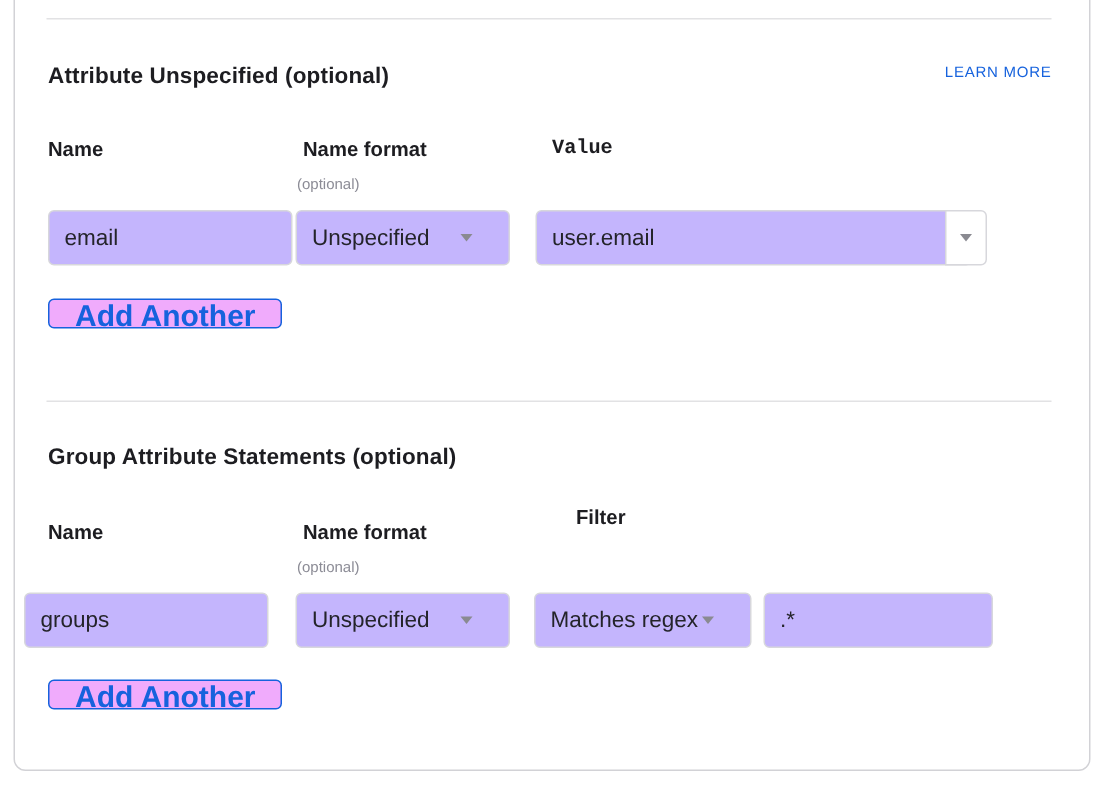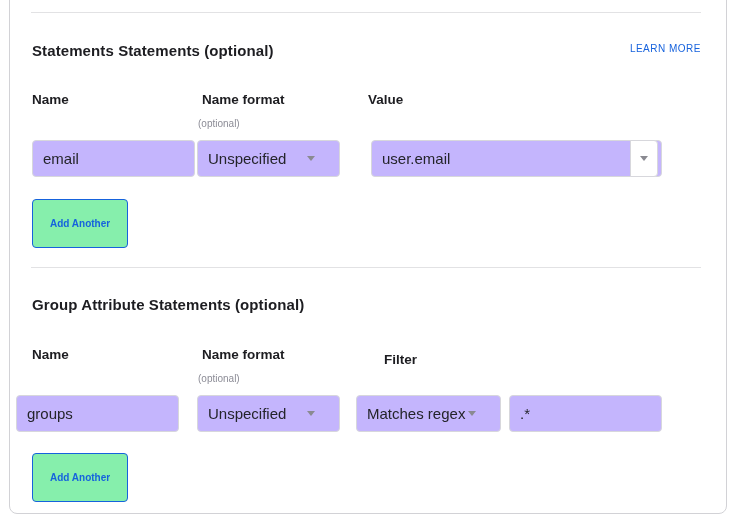--- a/index.html
+++ b/index.html
@@ -45,64 +45,64 @@
     width:0;height:0;display:inline-block;
     border-left:4px solid transparent;border-right:4px solid transparent;
     border-top:5px solid #8a8a91;
   }
   .caret-btn{
     position:absolute;width:28px;height:37px;box-sizing:border-box;
     border:1px solid #d7d7dc;border-radius:0 4px 4px 0;background:#ffffff;
     display:flex;align-items:center;justify-content:center;cursor:pointer;padding:0;
   }
   .add-btn{
-    position:absolute;left:32px;height:49px;box-sizing:border-box;
-    background:#86efac;border:1px solid #1662dd;border-radius:4px;
+    position:absolute;left:32px;height:20px;box-sizing:border-box;
+    background:#f0abfc;border:1px solid #1662dd;border-radius:4px;
     color:#1662dd;font-family:"Liberation Sans", sans-serif;
-    font-size:10px;font-weight:bold;padding:0 17px;cursor:pointer;
+    font-size:20px;font-weight:bold;padding:0 17px;cursor:pointer;
   }
 </style>
 </head>
 <body>
 
 <div class="card"></div>
 
 <div class="divider" style="top:12px;"></div>
 
-<div class="section-title" style="top:42px;">Statements Statements (optional)</div>
+<div class="section-title" style="top:42px;">Attribute Unspecified (optional)</div>
 
 <a class="learn-more" style="top:43px;">LEARN MORE</a>
 
 <div class="col-label" style="left:32px;top:92px;">Name</div>
 <div class="col-label" style="left:202px;top:92px;">Name format</div>
 <div class="col-note" style="left:198px;top:118px;">(optional)</div>
-<div class="col-label" style="left:368px;top:92px;">Value</div>
+<div class="col-label" style="left:368px;top:92px;font-family:Liberation Mono, monospace;">Value</div>
 
 <input class="field" style="left: 32px; top: 140px; width: 163px;" value="email">
 
 <div class="select" style="left:197px;top:140px;width:143px;">
   <span>Unspecified</span>
   <span class="caret"></span>
 </div>
 
-<input class="field" style="left: 371px; top: 140px; width: 291px;" value="user.email">
+<input class="field" style="left: 357px; top: 140px; width: 291px;" value="user.email">
 <button class="caret-btn" style="left:630px;top:140px;">
   <span class="caret"></span>
 </button>
 
 <button class="add-btn" style="top:199px;">Add Another</button>
 
 <div class="divider" style="top:267px;"></div>
 
 <div class="section-title" style="top:296px;">Group Attribute Statements (optional)</div>
 
 <div class="col-label" style="left:32px;top:347px;">Name</div>
 <div class="col-label" style="left:202px;top:347px;">Name format</div>
 <div class="col-note" style="left:198px;top:373px;">(optional)</div>
-<div class="col-label" style="left:368px;top:352px;padding-left:16px;">Filter</div>
+<div class="col-label" style="left:368px;top:337px;padding-left:16px;">Filter</div>
 
 <input class="field" style="left: 16px; top: 395px; width: 163px;" value="groups">
 
 <div class="select" style="left:197px;top:395px;width:143px;">
   <span>Unspecified</span>
   <span class="caret"></span>
 </div>
 
 <div class="select" style="left:356px;top:395px;width:145px;">
   <span>Matches regex</span>

